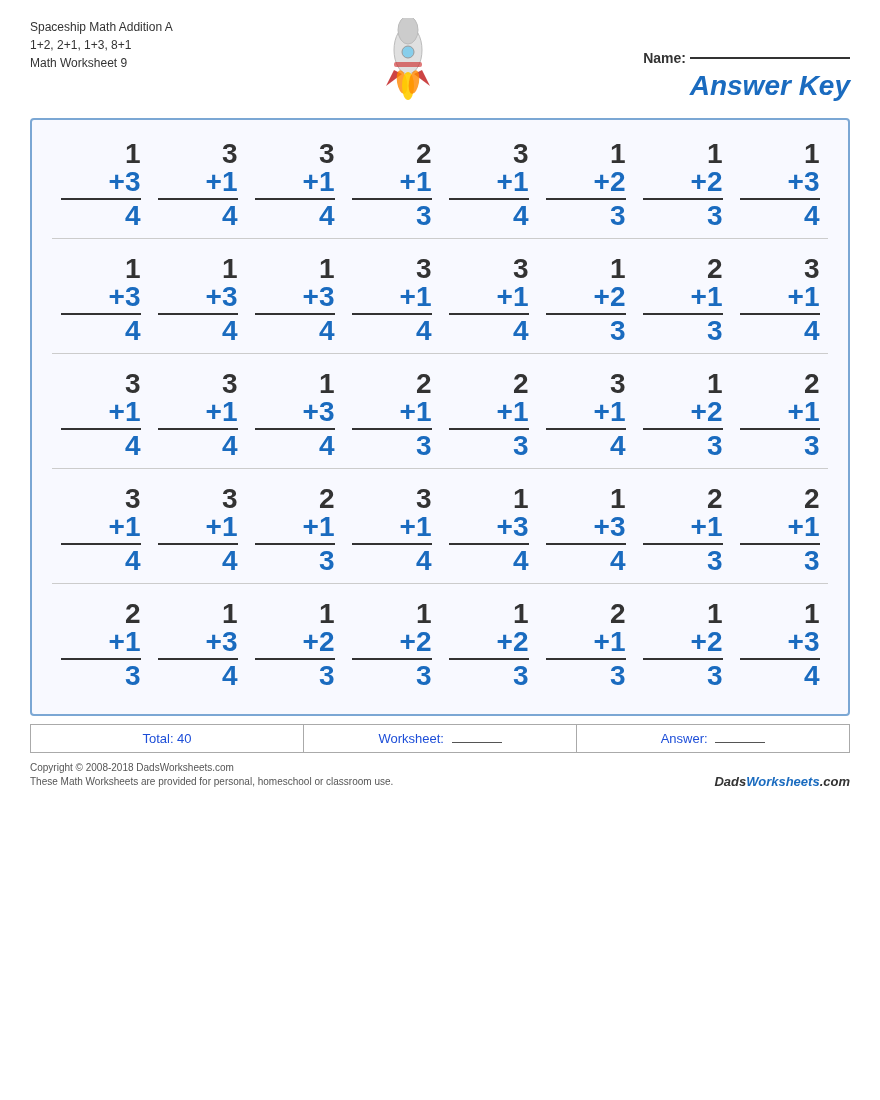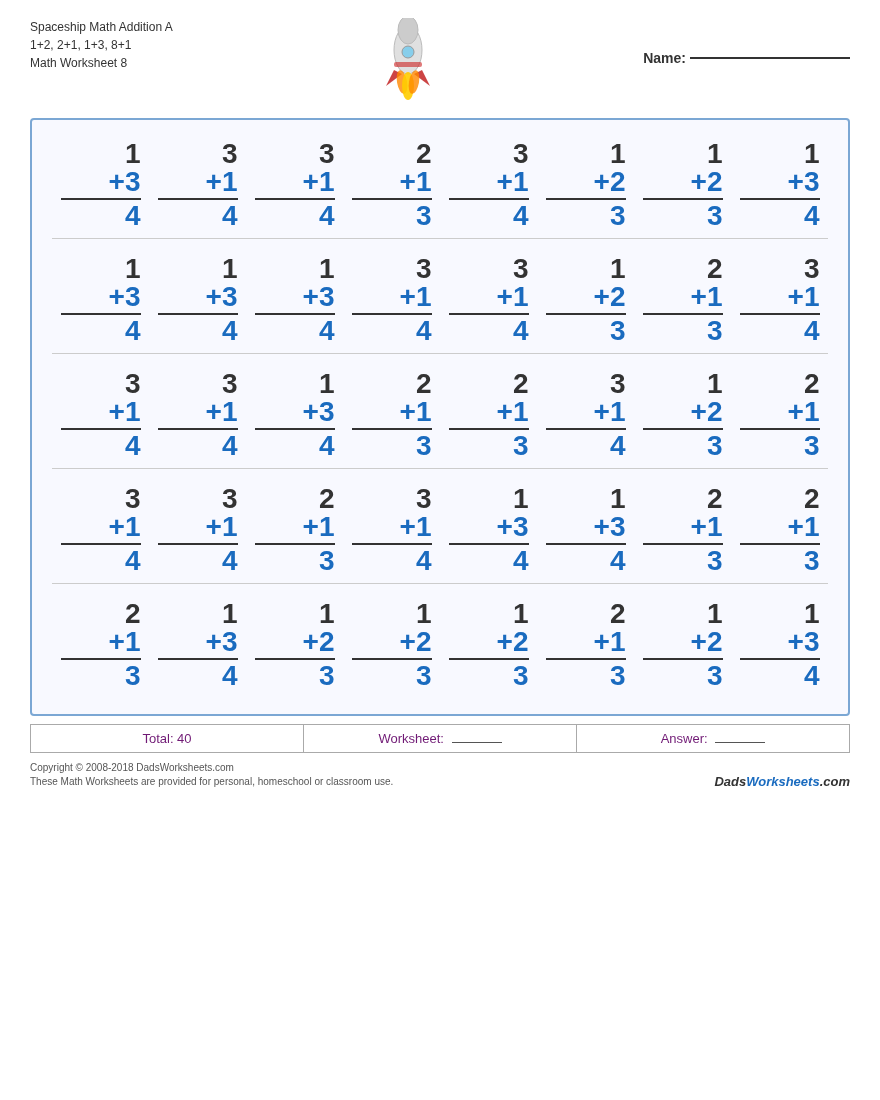--- a/index.html
+++ b/index.html
@@ -138,21 +138,21 @@
     .footer-stats {
       display: flex;
       border: 1px solid #aaa;
       margin-bottom: 8px;
     }
 
     .footer-stats .stat {
       flex: 1;
       padding: 6px 10px;
       font-size: 13px;
-      color: #701a75;
+      color: #1d4ed8;
       border-right: 1px solid #aaa;
       text-align: center;
     }
 
     .footer-stats .stat:last-child {
       border-right: none;
     }
 
     .stat-line {
       display: inline-block;
@@ -192,21 +192,21 @@
   </style>
 </head>
 <body>
 
 <div class="page">
 
   <div class="header">
     <div class="header-left">
       <div>Spaceship Math Addition A</div>
       <div>1+2, 2+1, 1+3, 8+1</div>
-      <div>Math Worksheet 8</div>
+      <div>Math Worksheet 9</div>
     </div>
 
     <div class="header-center">
 
       <svg class="rocket-icon" viewBox="0 0 80 90" xmlns="http://www.w3.org/2000/svg">
 
         <ellipse cx="40" cy="32" rx="14" ry="24" fill="#e0e0e0" stroke="#bbb" stroke-width="1"></ellipse>
 
         <ellipse cx="40" cy="12" rx="10" ry="14" fill="#cccccc" stroke="#bbb" stroke-width="1"></ellipse>
 
@@ -224,20 +224,21 @@
 
         <rect x="26" y="44" width="28" height="5" rx="2" fill="#cc2222" opacity="0.6"></rect>
       </svg>
     </div>
 
     <div class="header-right">
       <div class="name-line">
         <span>Name:</span>
         <span class="name-underline"></span>
       </div>
+      <div class="answer-key">Answer Key</div>
     </div>
   </div>
 
   <div class="worksheet">
 
     <div class="row-group">
     <div class="problem">
           <div class="top-num">1</div>
           <div class="bottom-num">+3</div>
           <div class="answer">4</div>

